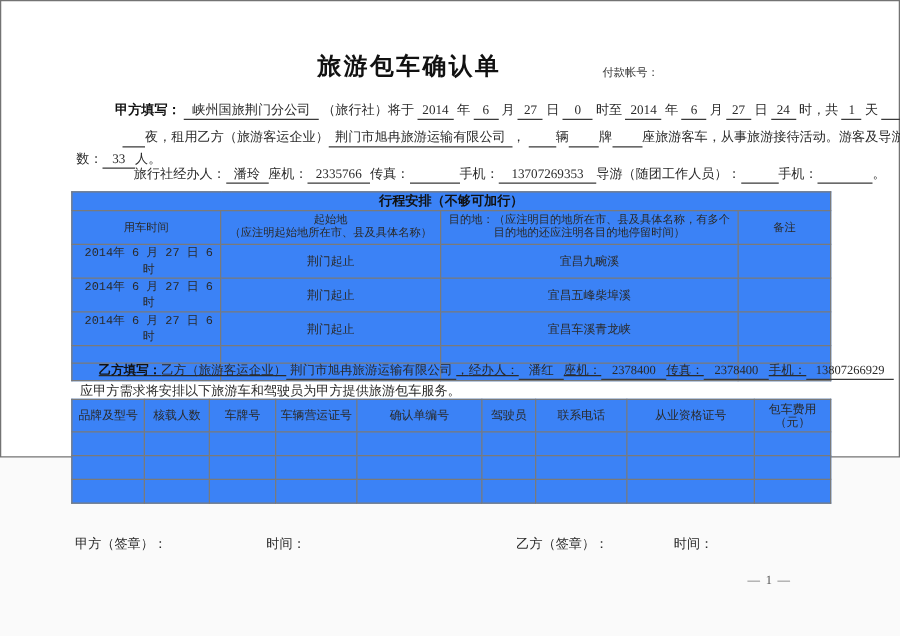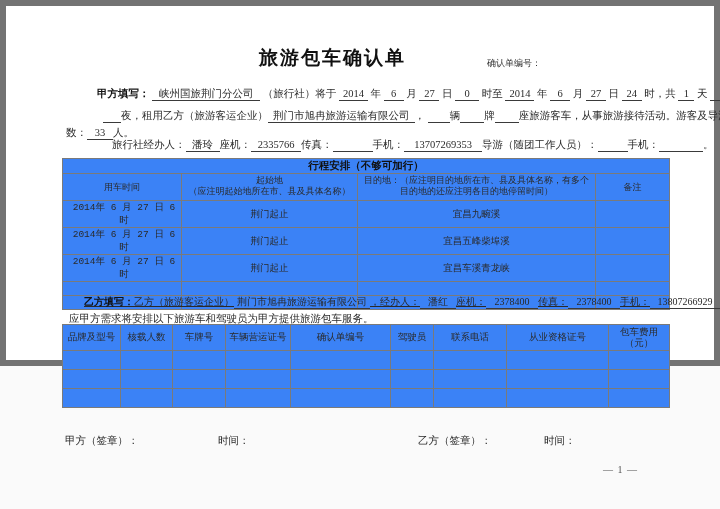--- a/index.html
+++ b/index.html
@@ -7,21 +7,21 @@
   body {
     background:#fafafa;
     font-family:"Liberation Serif","DejaVu Serif",serif;
     color:#222;
     position:relative;
     overflow:hidden;
   }
   .page {
     position:absolute; left:0; top:0; width:720px; height:366px;
     background:#fff;
-    border:6px solid #737373;
+    border:1px solid #737373;
     padding-left:16px;
   }
   .abs { position:absolute; white-space:nowrap; }
 
   
   .doc-title {
     left:253px; top:39px;
     font-size:19px; font-weight:bold; letter-spacing:2px; color:#111;
   }
   .confirm-no { left:481px; top:51px; font-size:9px; color:#333; }
@@ -76,21 +76,21 @@
     border-bottom:1px solid #3a3a3a; padding:0 8px; color:#111;
   }
   .pagenum { left:597px; top:458px; font-size:10px; color:#555; letter-spacing:1px; }
 </style>
 </head>
 <body>
 
 <div class="page">
 
   <div class="abs doc-title">旅游包车确认单</div>
-  <div class="abs confirm-no">确认单编号：</div>
+  <div class="abs confirm-no">付款帐号：</div>
 
   <div class="abs bodyline" style="left:91px; top:81px;">
     <span class="b">甲方填写：</span>
     <span class="u" style="min-width:108px;">峡州国旅荆门分公司</span>
     <span>（旅行社）将于</span>
     <span class="u num">2014</span>
     <span>年</span>
     <span class="u num" style="min-width:20px;">6</span>
     <span>月</span>
     <span class="u num" style="min-width:20px;">27</span>

